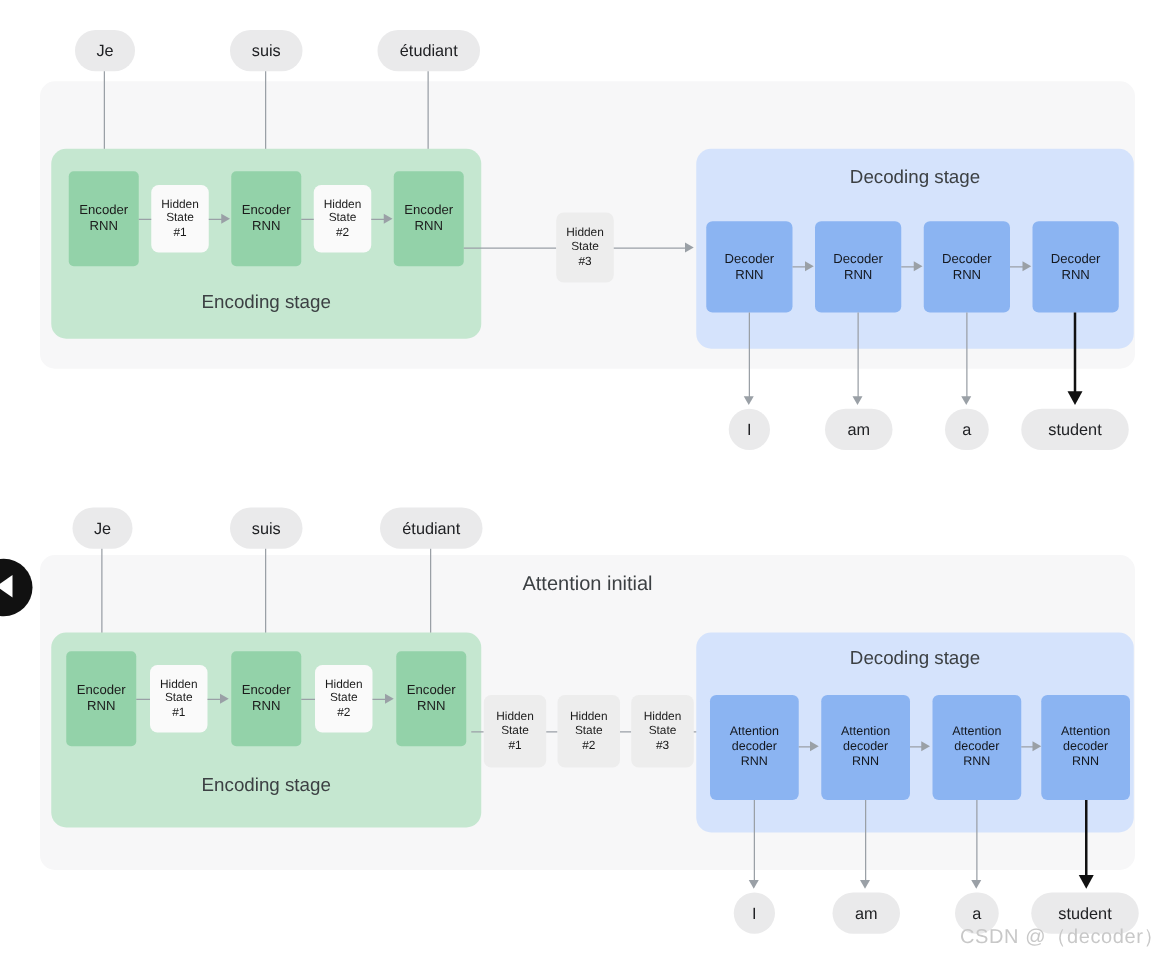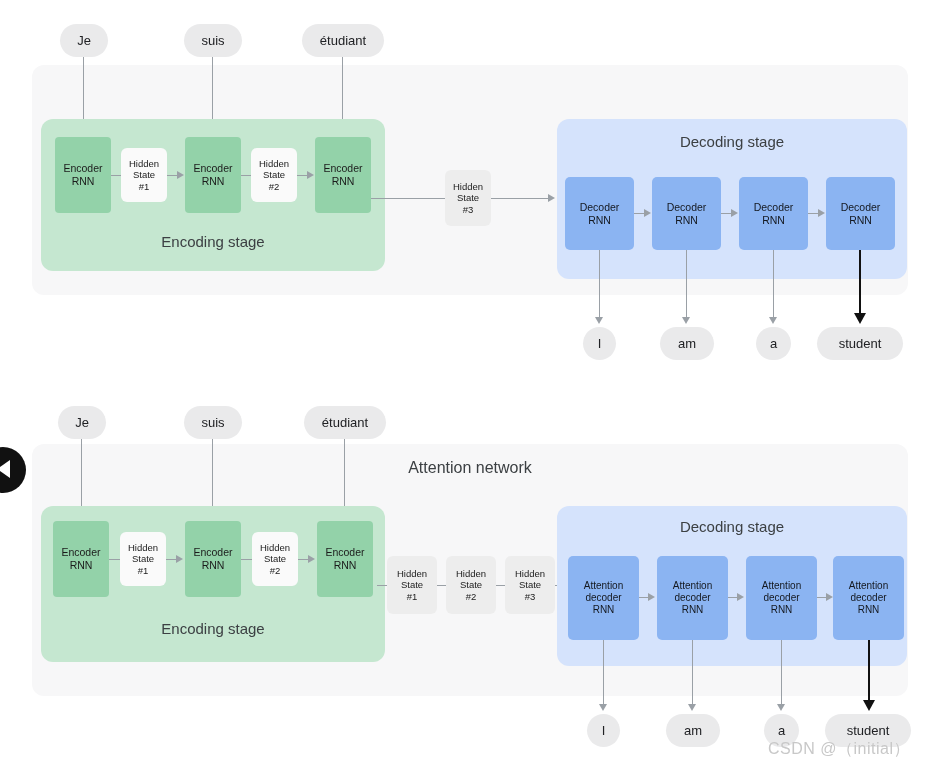--- a/index.html
+++ b/index.html
@@ -313,21 +313,21 @@
       <span>suis</span>
     </div>
     <div class="pill" style="left:304px; top:406px; width:82px; height:33px;">
       <span>étudiant</span>
     </div>
 
     <div class="card" style="left:32px; top:444px; width:876px; height:252px;"></div>
 
     <div class="edge-logo" style="left:-20px; top:447px;"></div>
 
-    <div class="net-title" style="left:330px; top:459px; width:280px;">Attention network</div>
+    <div class="net-title" style="left:330px; top:459px; width:280px;">Attention initial</div>
 
     <div class="line v" style="left:81px; top:439px; height:78px;"></div>
     <div class="arrow-down" style="left:77px; top:515px;"></div>
     <div class="line v" style="left:212px; top:439px; height:78px;"></div>
     <div class="arrow-down" style="left:208px; top:515px;"></div>
     <div class="line v" style="left:344px; top:439px; height:78px;"></div>
     <div class="arrow-down" style="left:340px; top:515px;"></div>
 
     <div class="panel-encode" style="left:41px; top:506px; width:344px; height:156px;"></div>
     <div class="panel-title" style="left:41px; top:620px; width:344px;">Encoding stage</div>
@@ -431,15 +431,15 @@
       <span>am</span>
     </div>
     <div class="pill" style="left:764px; top:714px; width:35px; height:33px;">
       <span>a</span>
     </div>
     <div class="pill" style="left:825px; top:714px; width:86px; height:33px;">
       <span>student</span>
     </div>
   </div>
 
-  <div class="watermark" style="left:768px; top:739px;">CSDN @（initial）</div>
+  <div class="watermark" style="left:768px; top:739px;">CSDN @（decoder）</div>
 
 </div>
 
 </body></html>

